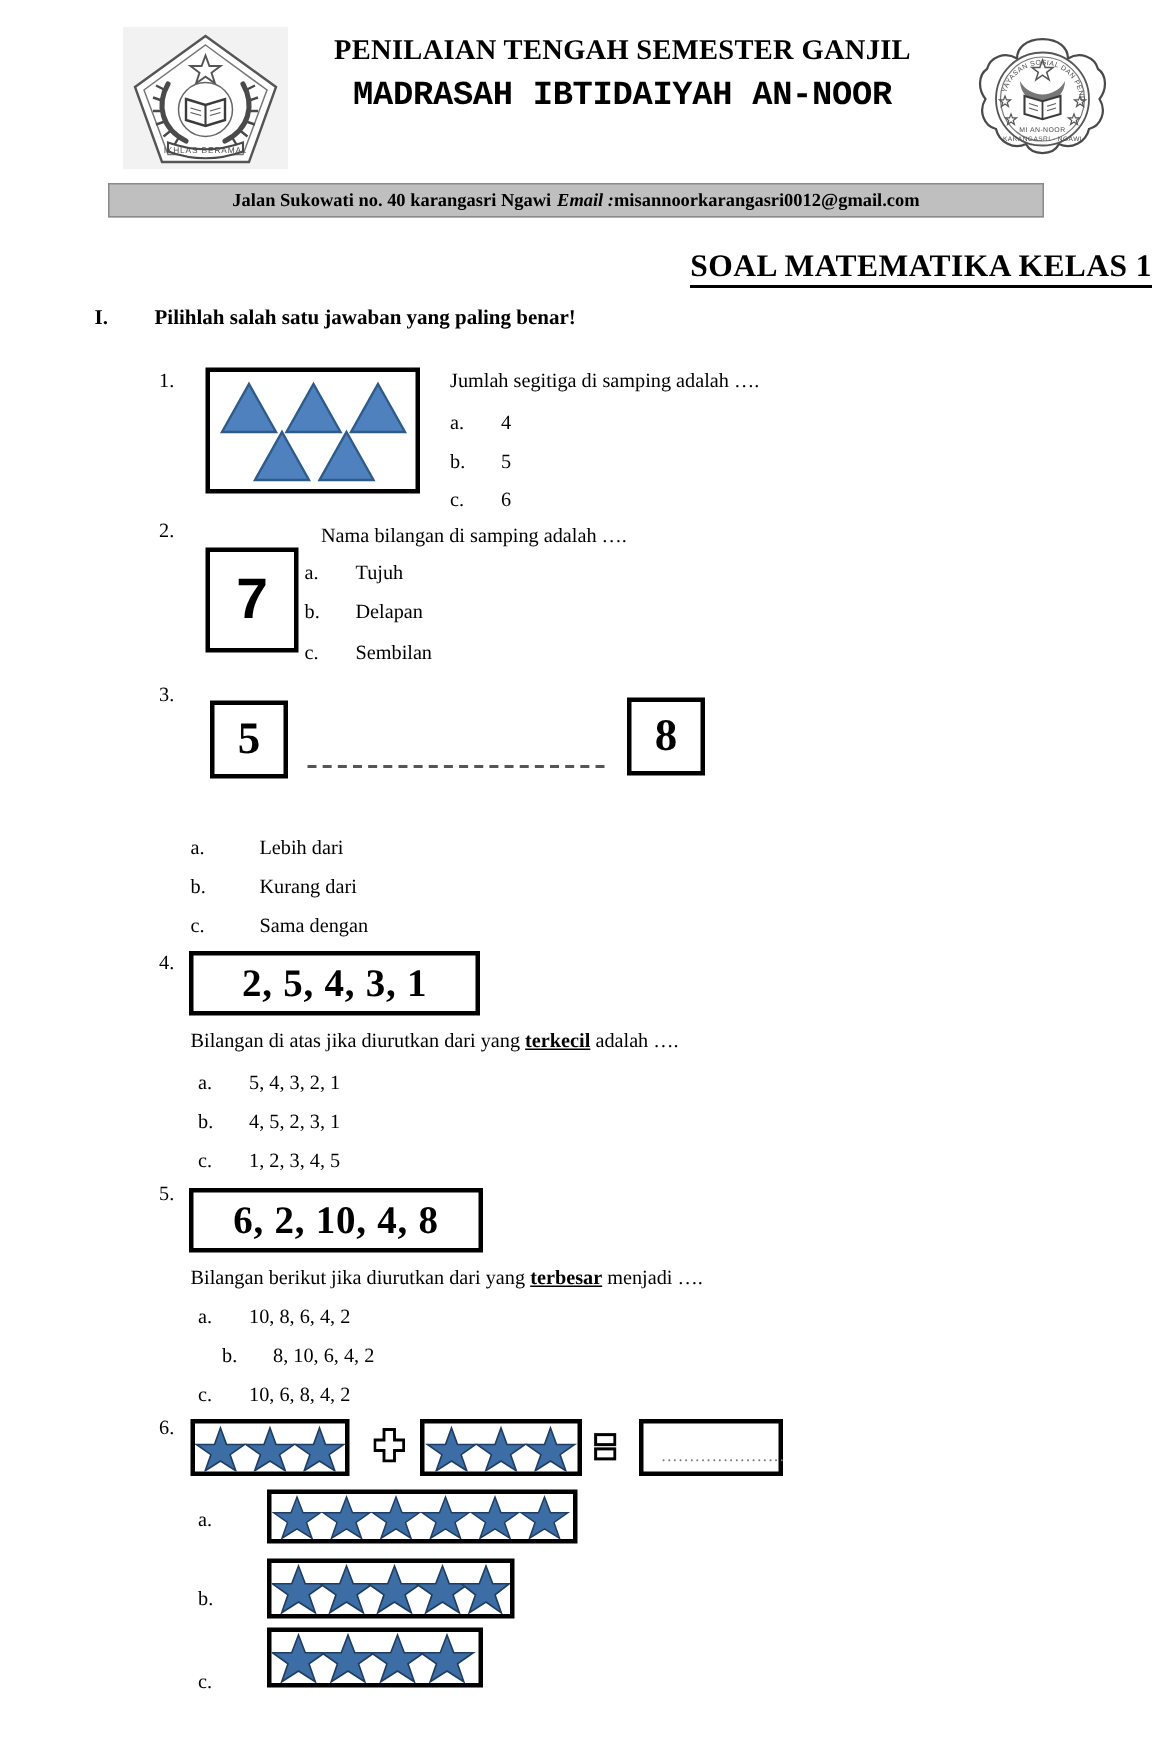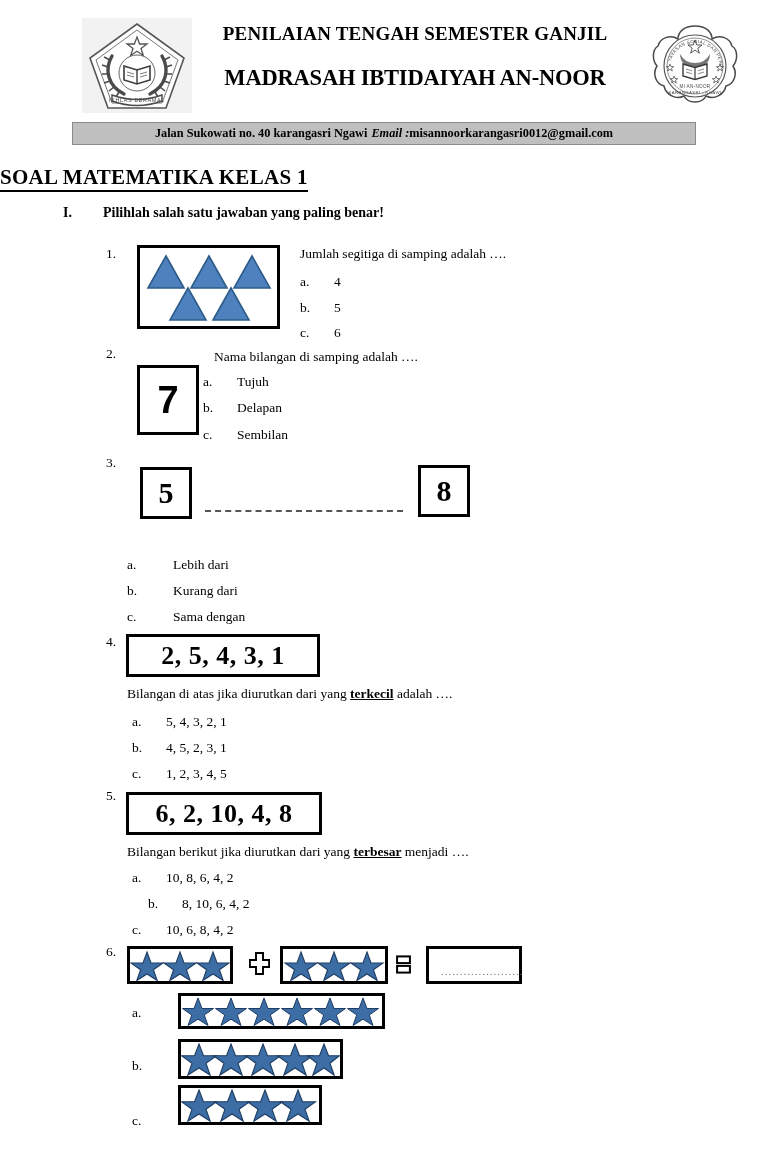--- a/index.html
+++ b/index.html
@@ -50,26 +50,26 @@
     text-align: center;
   }
   .ht-line1 {
     font-family: "Liberation Serif", serif;
     font-weight: bold;
     font-size: 19px;
     letter-spacing: .2px;
     line-height: 1.25;
   }
   .ht-line2 {
-    font-family: Liberation Serif, serif;
+    font-family: Liberation Mono, monospace;
     font-weight: bold;
     font-size: 22.5px;
     letter-spacing: -.2px;
     line-height: 1.45;
-    margin-top: 16px;
+    margin-top: 1px;
   }
   .ht-line3 {
     font-family: "Liberation Serif", serif;
     font-weight: bold;
     font-size: 16.5px;
     letter-spacing: .6px;
     line-height: 1.4;
     margin-top: 3px;
   }
   .address-bar {
@@ -92,21 +92,21 @@
     font-style: italic;
     padding-left: 4px;
   }
 
   
   .doc-title {
     position: absolute;
     left: 0;
     top: 165px;
     width: 768px;
-    text-align: left;
+    text-align: right;
     font-size: 21px;
     font-weight: bold;
     letter-spacing: .3px;
   }
   .doc-title span {
     border-bottom: 2px solid #000;
     padding-bottom: 1px;
   }
 
   

